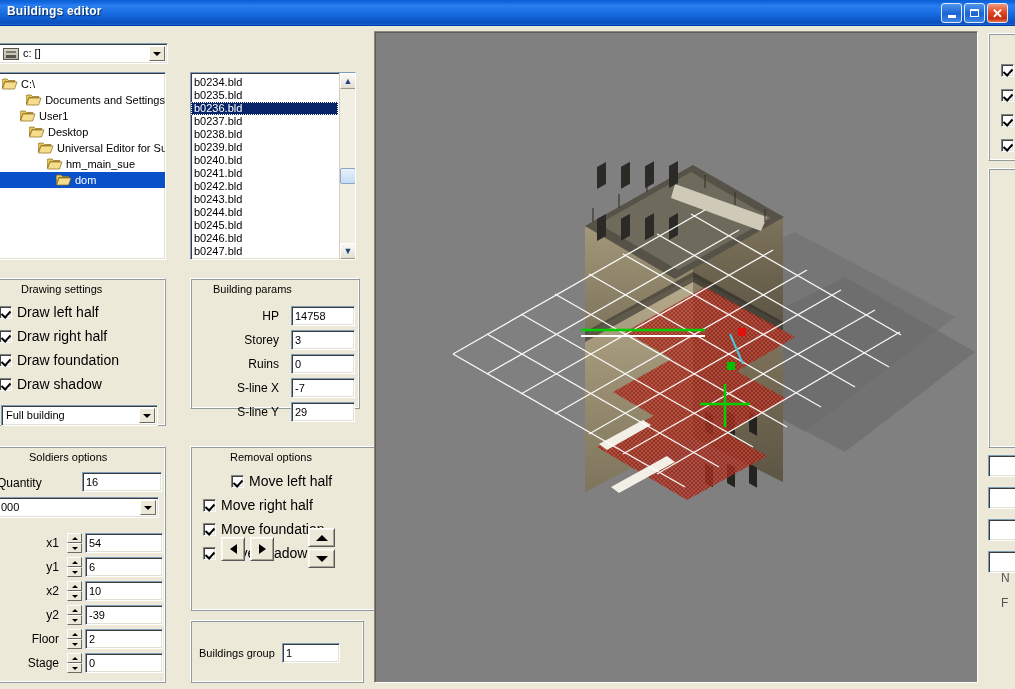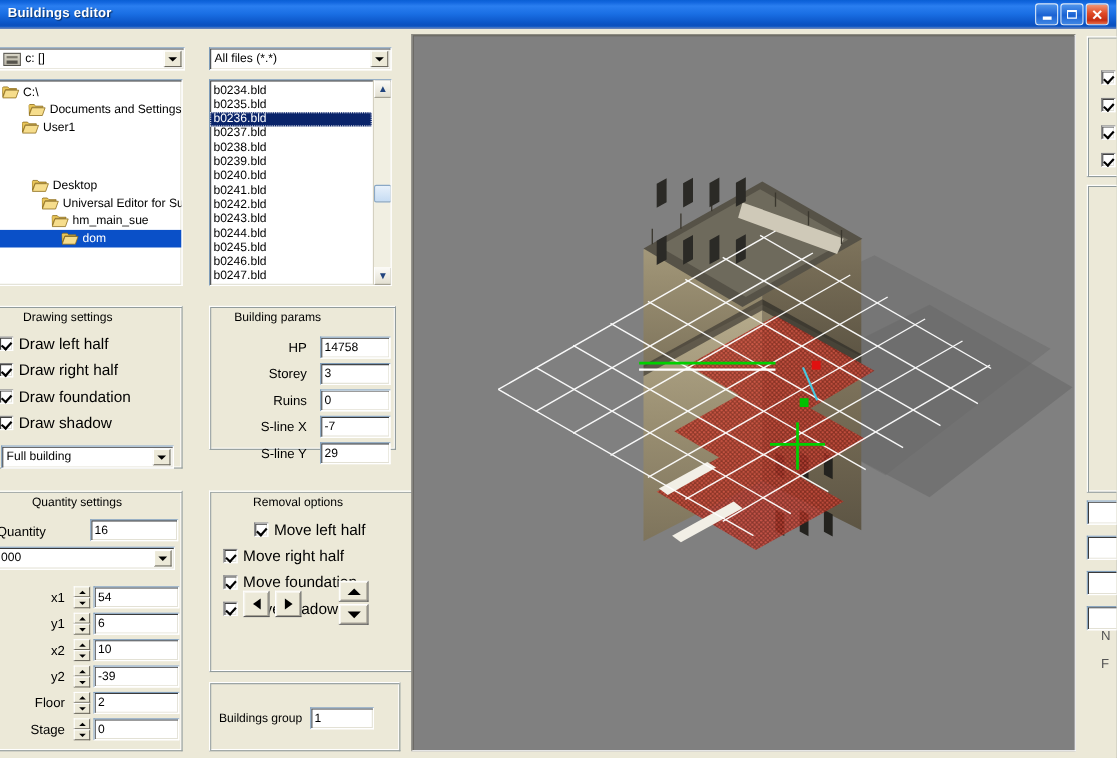--- a/index.html
+++ b/index.html
@@ -157,26 +157,20 @@
   </div>
 
   <div class="combo" style="left:-2px; top:43px; width:170px;">
     <div class="drive-icon"></div>
     <div class="combo-text" style="left:24px;">c: []</div>
     <div class="combo-arrow">
       <div class="tri-down"></div>
     </div>
   </div>
 
-  <div class="combo" style="left:190px; top:43px; width:166px;">
-    <div class="combo-text">All files (*.*)</div>
-    <div class="combo-arrow">
-      <div class="tri-down"></div>
-    </div>
-  </div>
 
   <div class="listbox" style="left:-2px; top:72px; width:168px; height:188px;">
     <div id="tree-host" style="padding-top:3px;">
         <div class="tree-row" style="padding-left: 3px;">
           <span class="folder">
             <svg width="16" height="12" viewBox="0 0 16 12">
               <path d="M0 2 L1 1 L5 1 L6.5 2.5 L13 2.5 L13 3.5 L3 3.5 L0.5 10 Z" fill="#e8c55a" stroke="#8a6a18" stroke-width="0.7"></path>
               <path d="M3 4 L15 4 L12.5 11 L0.5 11 Z" fill="#f6dd8c" stroke="#8a6a18" stroke-width="0.7"></path>
             </svg>
           </span>
@@ -193,21 +187,21 @@
         </div>
         <div class="tree-row" style="padding-left: 21px;">
           <span class="folder">
             <svg width="16" height="12" viewBox="0 0 16 12">
               <path d="M0 2 L1 1 L5 1 L6.5 2.5 L13 2.5 L13 3.5 L3 3.5 L0.5 10 Z" fill="#e8c55a" stroke="#8a6a18" stroke-width="0.7"></path>
               <path d="M3 4 L15 4 L12.5 11 L0.5 11 Z" fill="#f6dd8c" stroke="#8a6a18" stroke-width="0.7"></path>
             </svg>
           </span>
           <span>User1</span>
         </div>
-        <div class="tree-row" style="padding-left: 30px; margin-top: 37px;">
+        <div class="tree-row" style="padding-left: 30px;">
           <span class="folder">
             <svg width="16" height="12" viewBox="0 0 16 12">
               <path d="M0 2 L1 1 L5 1 L6.5 2.5 L13 2.5 L13 3.5 L3 3.5 L0.5 10 Z" fill="#e8c55a" stroke="#8a6a18" stroke-width="0.7"></path>
               <path d="M3 4 L15 4 L12.5 11 L0.5 11 Z" fill="#f6dd8c" stroke="#8a6a18" stroke-width="0.7"></path>
             </svg>
           </span>
           <span>Desktop</span>
         </div>
         <div class="tree-row" style="padding-left: 39px;">
           <span class="folder">
@@ -305,21 +299,21 @@
         <div class="lab" style="top: 78px; right: 80px; left: auto; text-align: right;">Ruins</div>
         <div class="edit" style="left: 100px; top: 75px; width: 64px;">0</div>
         <div class="lab" style="top: 102px; right: 80px; left: auto; text-align: right;">S-line X</div>
         <div class="edit" style="left: 100px; top: 99px; width: 64px;">-7</div>
         <div class="lab" style="top: 126px; right: 80px; left: auto; text-align: right;">S-line Y</div>
         <div class="edit" style="left: 100px; top: 123px; width: 64px;">29</div>
       </div>
   </div>
 
   <div class="groupbox" style="left:-4px; top:446px; width:170px; height:237px;">
-    <div class="gb-title" style="left:32px;">Quantity settings</div>
+    <div class="gb-title" style="left:32px;">Soldiers options</div>
 
     <div class="lab" style="left:0px; top:29px;">Quantity</div>
     <div class="edit" style="left:85px; top:25px; width:80px;">16</div>
 
     <div class="combo" style="left:-1px; top:50px; width:163px;">
       <div class="combo-text">000</div>
       <div class="combo-arrow">
         <div class="tri-down"></div>
       </div>
     </div>

